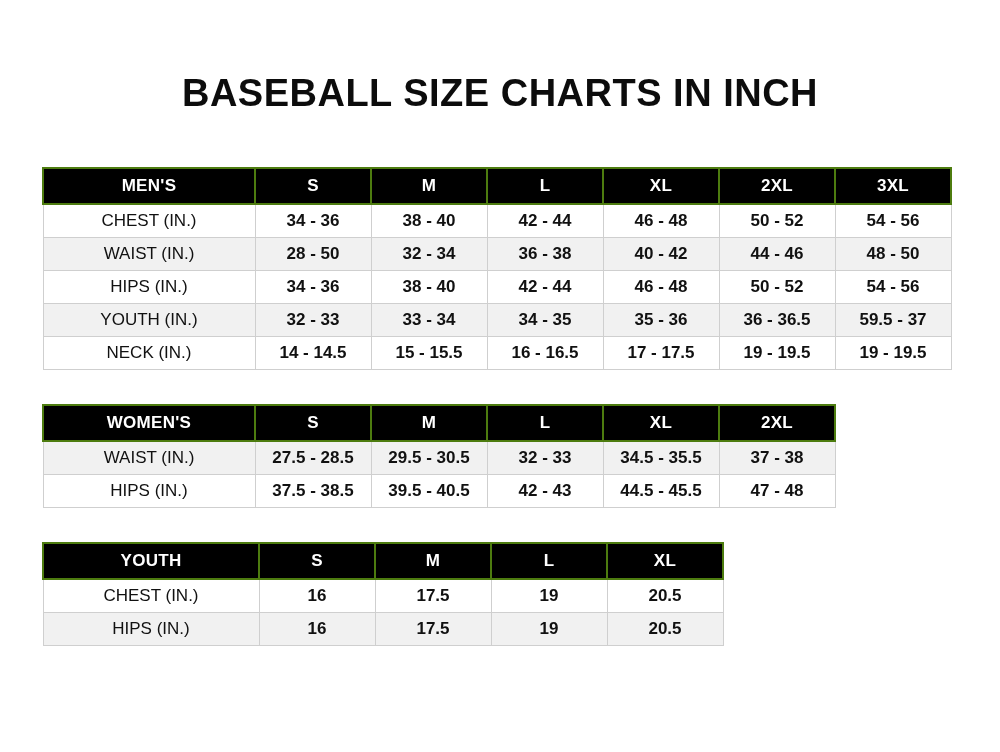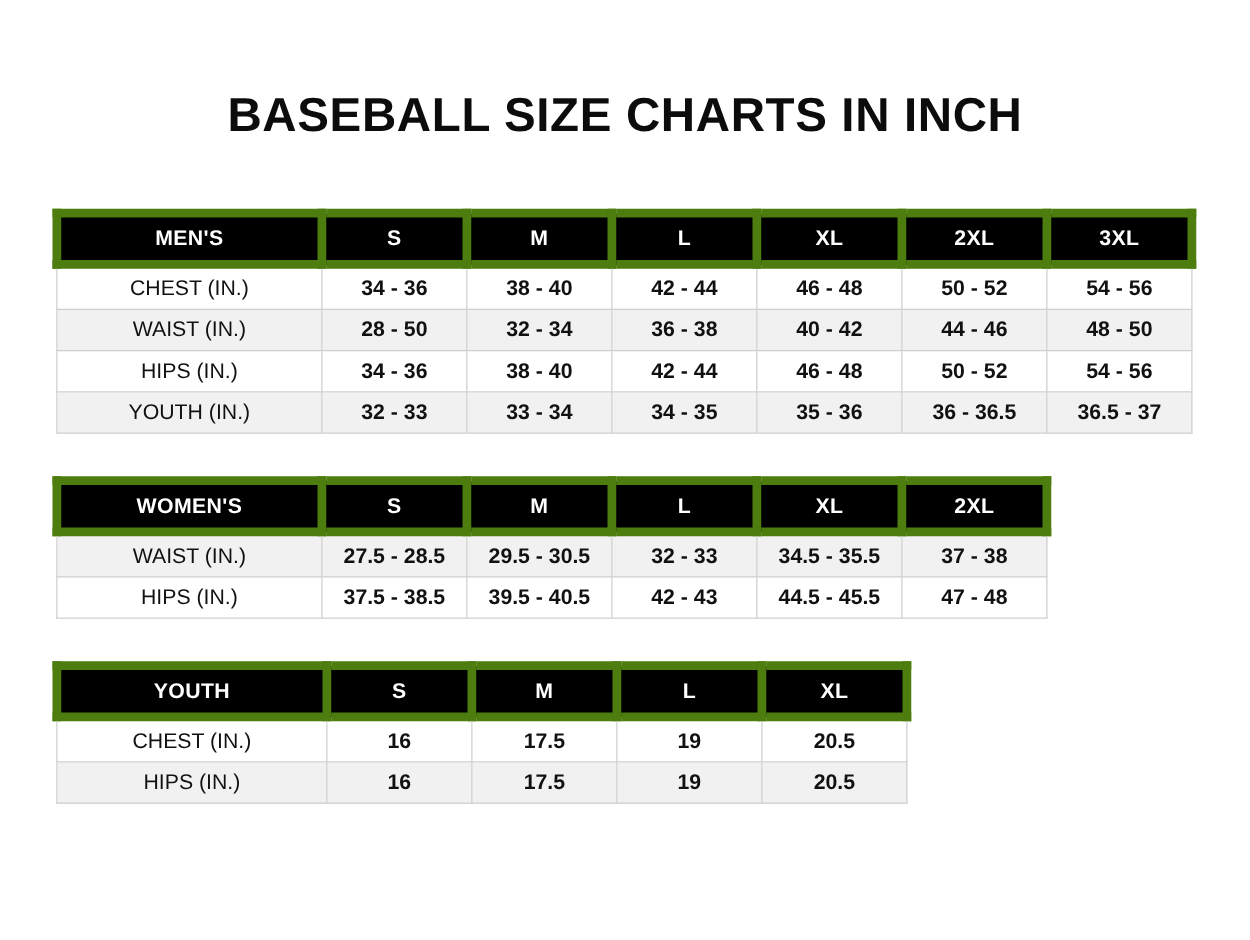--- a/index.html
+++ b/index.html
@@ -43,21 +43,21 @@
   table.women { width: 790px; }
   table.youth { width: 680px; }
 
   thead th {
     background: #000000;
     color: #ffffff;
     font-weight: bold;
     font-size: 17px;
     padding: 7px 4px;
     text-align: center;
-    border: 7px solid #4d7c0f;
+    border: 2px solid #4d7c0f;
     letter-spacing: 0.3px;
   }
   thead th.label-col {
     text-align: center;
   }
   tbody td {
     border: 1px solid #cfcfcf;
     padding: 6px 4px;
     text-align: center;
     font-weight: bold;
@@ -144,21 +144,30 @@
           <td>50 - 52</td>
           <td>54 - 56</td>
         </tr>
         <tr class="alt">
           <td class="label-col">YOUTH (IN.)</td>
           <td>32 - 33</td>
           <td>33 - 34</td>
           <td>34 - 35</td>
           <td>35 - 36</td>
           <td>36 - 36.5</td>
-          <td>36.5 - 37</td>
+          <td>59.5 - 37</td>
+        </tr>
+        <tr>
+          <td class="label-col">NECK (IN.)</td>
+          <td>14 - 14.5</td>
+          <td>15 - 15.5</td>
+          <td>16 - 16.5</td>
+          <td>17 - 17.5</td>
+          <td>19 - 19.5</td>
+          <td>19 - 19.5</td>
         </tr>
       </tbody>
     </table>
 
     <div class="spacer-men"></div>
 
     <table class="women">
       <colgroup>
         <col class="c0">
           <col class="cx">

